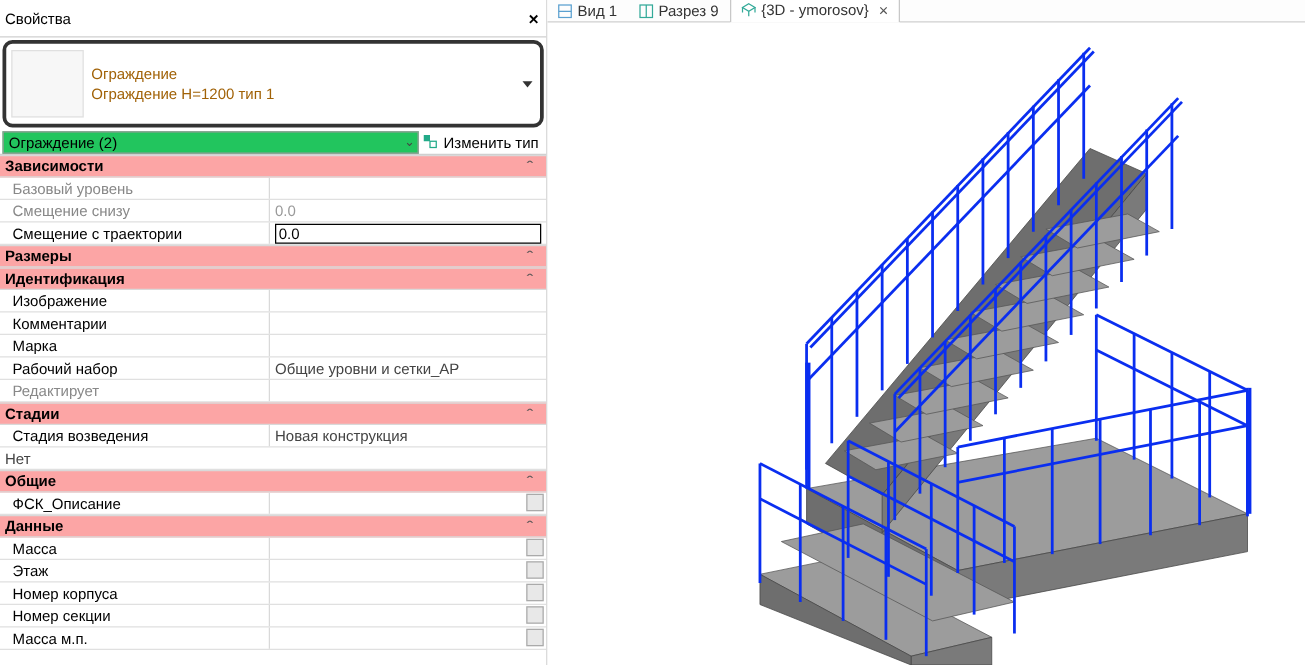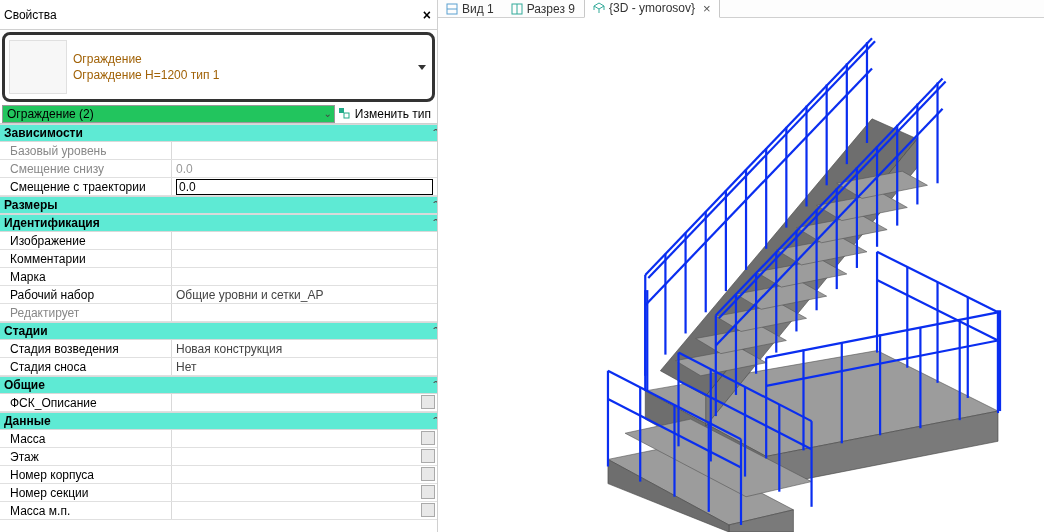--- a/index.html
+++ b/index.html
@@ -14,24 +14,24 @@
   .type-text { flex: 1; line-height: 1.35; color: #a16207; }
   .type-drop { width: 0; height: 0; border-left: 4px solid transparent; border-right: 4px solid transparent; border-top: 5px solid #333; margin-left: 6px; }
 
   .filter-row { display: flex; align-items: center; height: 20px; padding: 0 2px; border-bottom: 1px solid #d0d0d0; gap: 2px; }
   .filter-select { flex: 1; height: 18px; border: 1px solid #999; background: #22c55e; display: flex; align-items: center; justify-content: space-between; padding: 0 2px 0 4px; }
   .filter-drop { font-size: 10px; color: #444; }
   .edit-icon { width: 16px; height: 16px; display: inline-flex; align-items: center; justify-content: center; color: #2a6; }
   .edit-type-lbl { color: #000; padding-right: 4px; }
 
   .grid { flex: 1; overflow: hidden; }
-  .section-head { display: flex; align-items: center; justify-content: space-between; background: #5eead4; border-top: 1px solid #d9d9d9; border-bottom: 1px solid #d9d9d9; height: 18px; padding: 0 0 0 4px; font-weight: bold; color: #000; }
+  .section-head { display: flex; align-items: center; justify-content: space-between; background: #fca5a5; border-top: 1px solid #d9d9d9; border-bottom: 1px solid #d9d9d9; height: 18px; padding: 0 12px 0 4px; font-weight: bold; color: #000; }
   .chev { font-size: 10px; color: #555; transform: scaleX(1.4); }
   .row { display: flex; align-items: stretch; height: 18px; border-bottom: 1px solid #e0e0e0; }
-  .row .label { width: 172px; padding: 0 0 0 10px; display: flex; align-items: center; border-right: 1px solid #d9d9d9; color: #000; }
+  .row .label { width: 216px; padding: 0 0 0 10px; display: flex; align-items: center; border-right: 1px solid #d9d9d9; color: #000; }
   .row .label.muted { color: #888; }
   .row .value { flex: 1; padding: 0 4px; display: flex; align-items: center; color: #444; position: relative; }
   .row .value.muted { color: #999; }
   .row .value input { width: 100%; height: 16px; border: 1px solid #000; padding: 0 2px; font-size: 12px; outline: none; }
   .row .field-btn { position: absolute; right: 2px; top: 1px; width: 14px; height: 14px; background: #e8e8e8; border: 1px solid #aaa; }
 
   .right-panel { flex: 1; display: flex; flex-direction: column; background: #fff; }
   .tabs { display: flex; align-items: center; height: 18px; border-bottom: 1px solid #d0d0d0; background: #fdfdfd; }
   .tab { display: flex; align-items: center; gap: 4px; padding: 0 8px; height: 100%; color: #333; border-right: 1px solid transparent; }
   .tab.active { background: #fff; border-left: 1px solid #c8c8c8; border-right: 1px solid #c8c8c8; border-top: 1px solid #c8c8c8; height: 19px; margin-top: -1px; border-bottom: 1px solid #fff; position: relative; z-index: 1; }
@@ -126,21 +126,20 @@
 
     <div class="section-head">
       <span>Стадии</span>
         <span class="chev">ˆ</span>
     </div>
     <div class="row">
         <div class="label">Стадия возведения</div>
         <div class="value">Новая конструкция</div>
       </div>
     <div class="row">
-        <div class="label">Стадия сноса</div>
         <div class="value">Нет</div>
       </div>
 
     <div class="section-head">
       <span>Общие</span>
         <span class="chev">ˆ</span>
     </div>
     <div class="row">
         <div class="label">ФСК_Описание</div>
         <div class="value">

